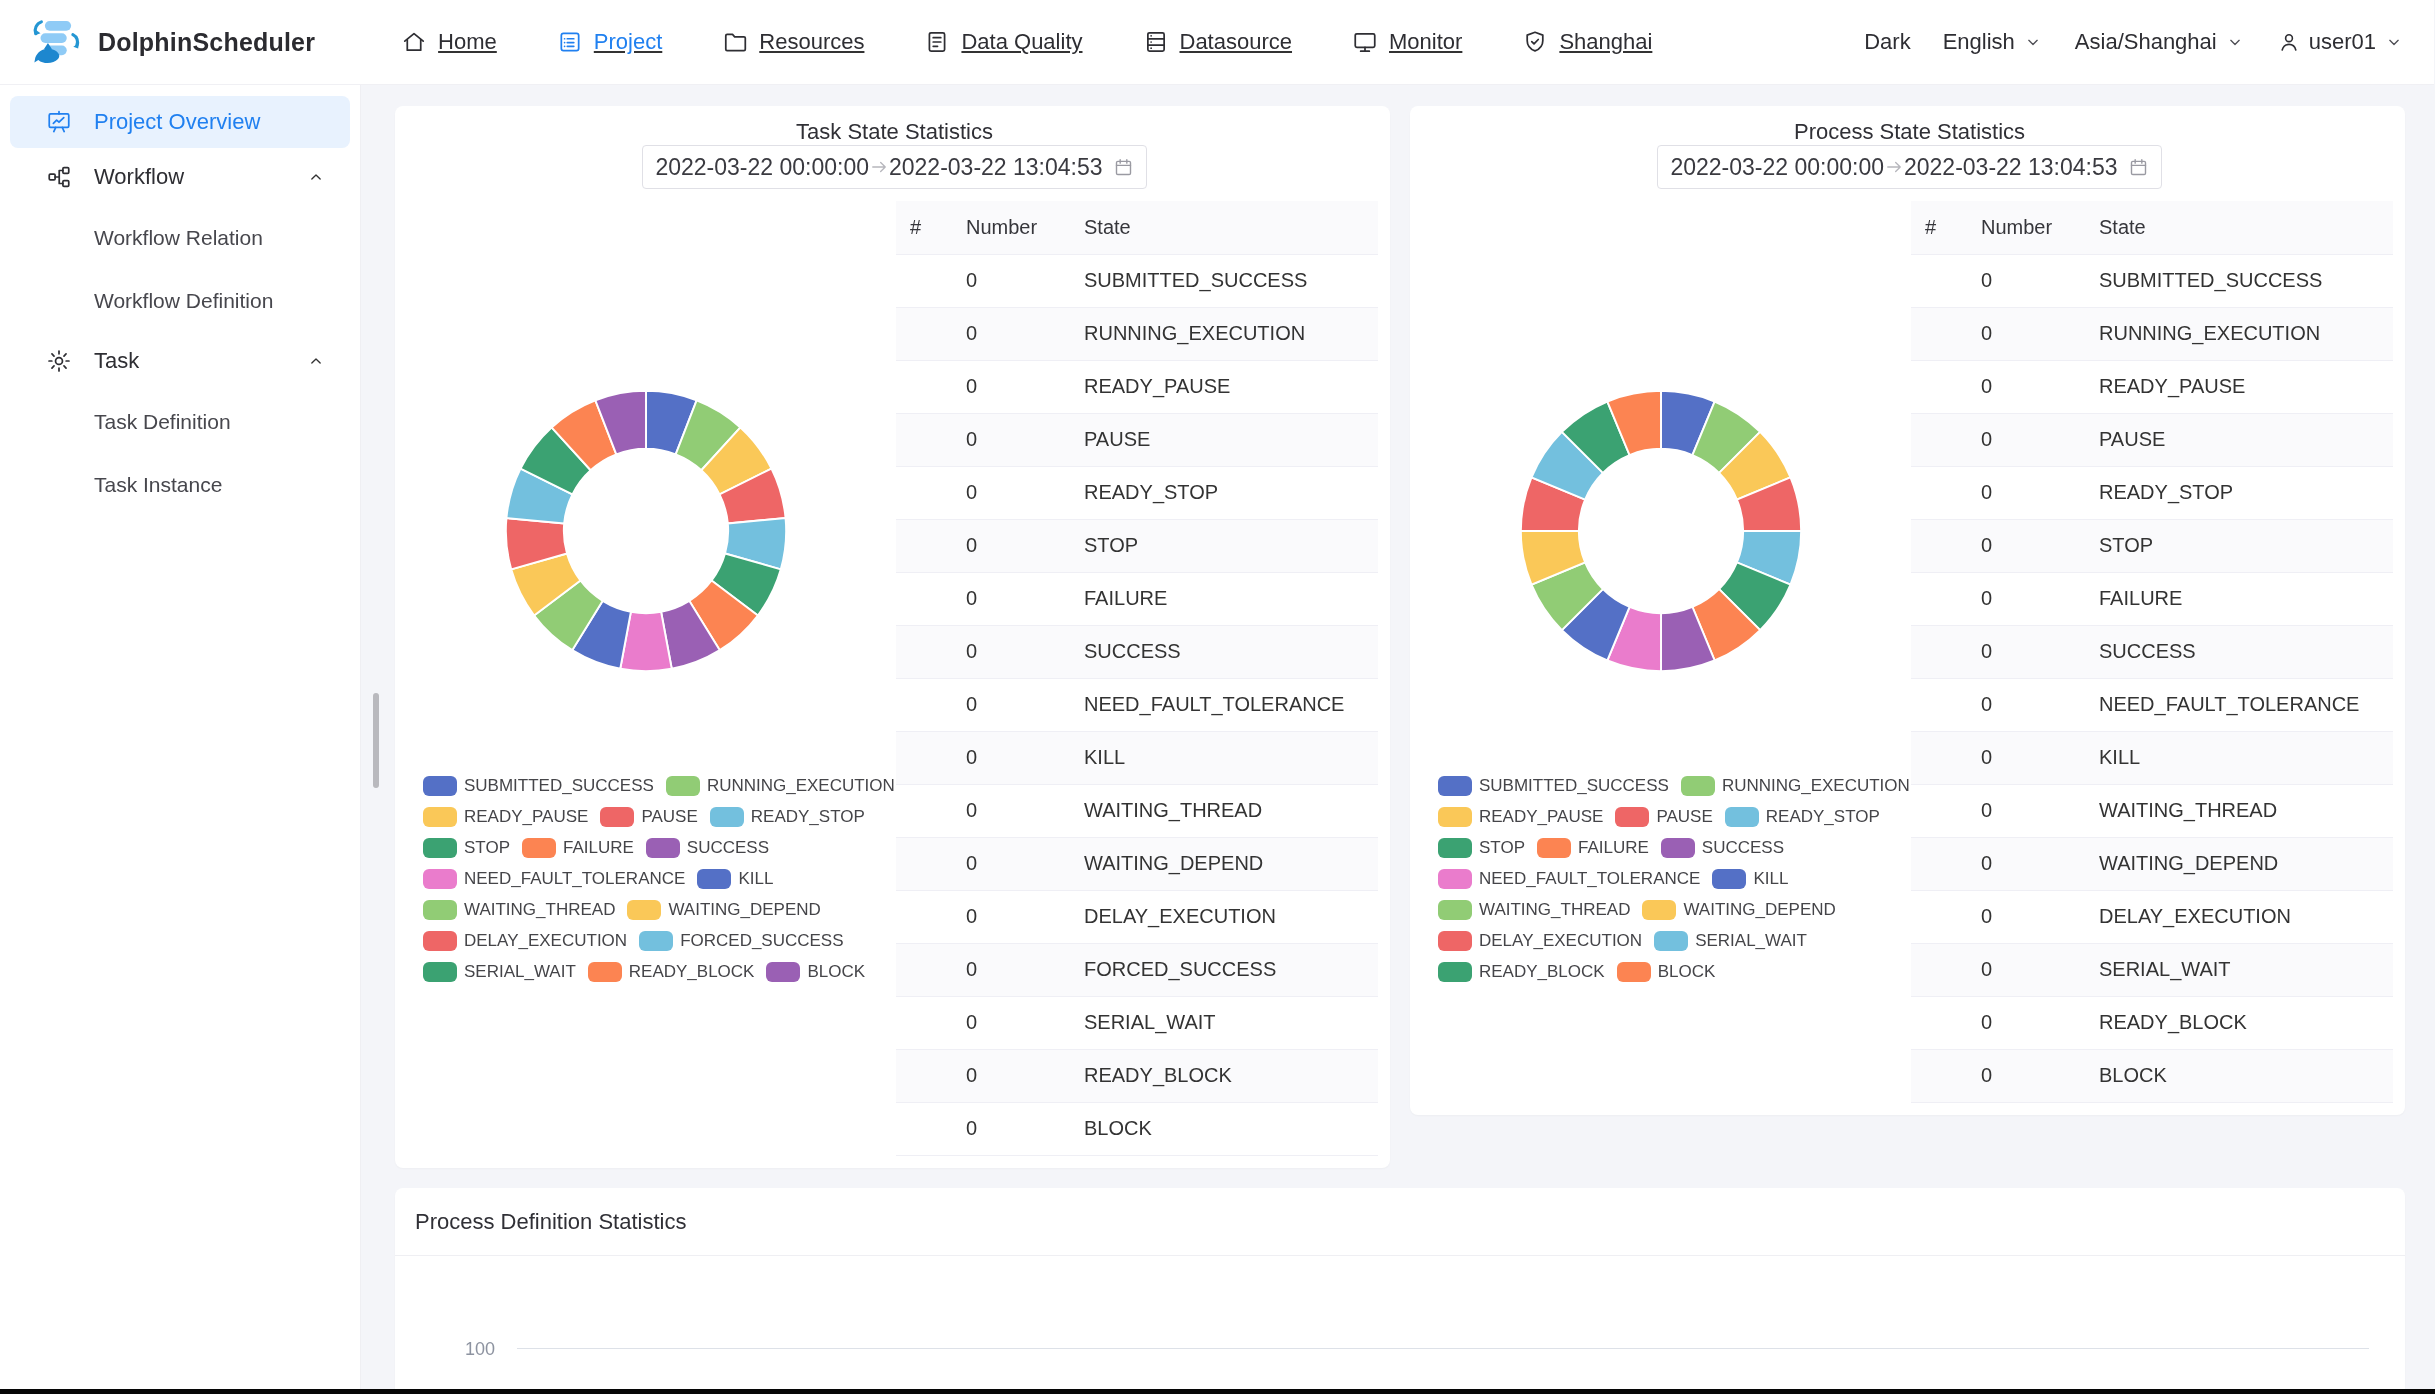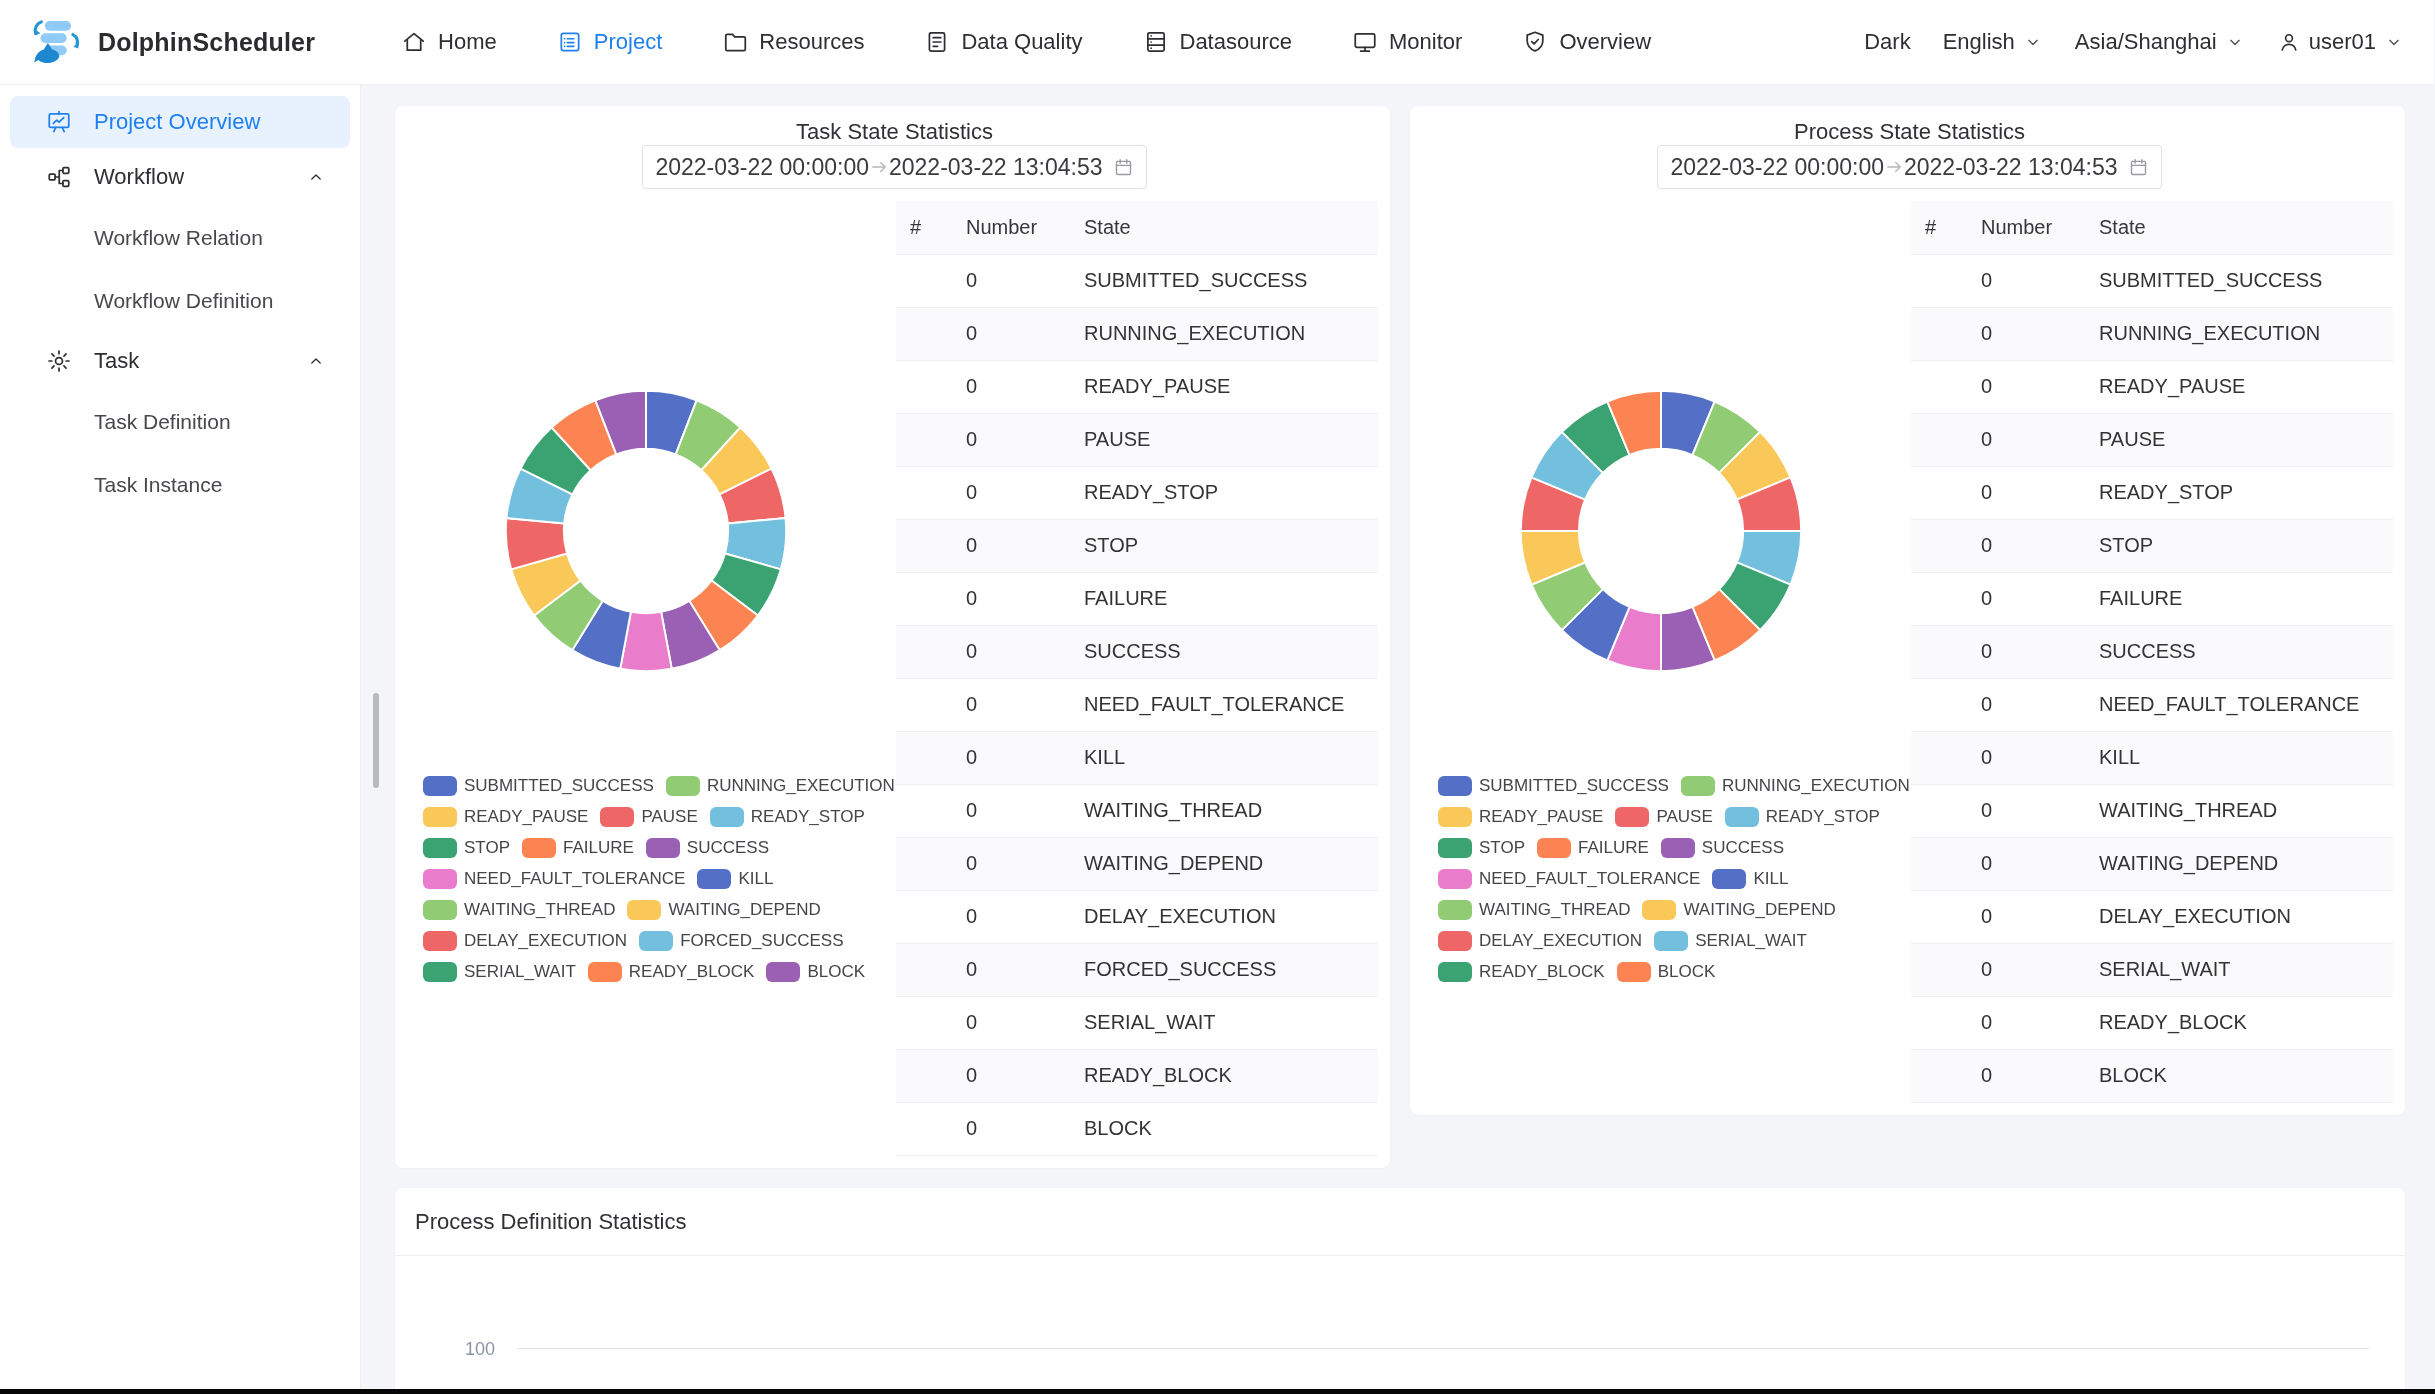--- a/index.html
+++ b/index.html
@@ -14,21 +14,21 @@
   .icn g { fill:none; stroke:currentColor; stroke-width:1.6; stroke-linecap:round; stroke-linejoin:round; }
 
   
   .topnav {
     position:absolute; top:0; left:0; right:1px; height:85px; background:#fff;
     display:flex; align-items:center; padding:0 30px; border-bottom:1px solid #f0f0f4; z-index:3;
   }
   .brand { display:flex; align-items:center; gap:12px; }
   .logo { width:56px; height:46px; }
   .brand-text { font-size:25px; font-weight:600; color:#2b2b30; letter-spacing:.2px; }
-  .nav-items { display:flex; align-items:center; gap:60px; margin-left:86px; }
+  .nav-items { display:flex; align-items:center; gap:60px; margin-left:86px;text-decoration:underline; }
   .nav-item { display:flex; align-items:center; gap:11px; font-size:22px; color:#2e2e33; cursor:pointer; }
   .nav-item.active { color:#2080f0; }
   .nav-right { margin-left:auto; display:flex; align-items:center; gap:32px; font-size:22px; color:#2e2e33; }
   .nav-drop { display:flex; align-items:center; gap:8px; cursor:pointer; }
   .icn.sm { width:20px; height:20px; color:#4f4f55; }
   .icn.usr { width:24px; height:24px; }
 
   
   #sidebar {
     position:absolute; top:85px; left:0; bottom:0; width:361px; background:#fff;
@@ -173,21 +173,21 @@
       </div>
       <div class="nav-item">
         <span class="icn">
           <svg viewBox="0 0 24 24">
             <g>
               <path d="M12 3l7.2 2.6v5.2c0 4.6-3 7.8-7.2 9.4-4.2-1.6-7.2-4.8-7.2-9.4V5.6z"></path>
               <path d="M9 11.6l2.1 2.1 3.9-4"></path>
             </g>
           </svg>
         </span>
-        <span>Overview</span>
+        <span>Shanghai</span>
       </div>
     </nav>
   <div class="nav-right">
     <span>Dark</span>
     <span class="nav-drop">
       <span>English</span>
       <span class="icn sm">
           <svg viewBox="0 0 24 24">
             <g>
               <path d="M7 10l5 5 5-5"></path>

